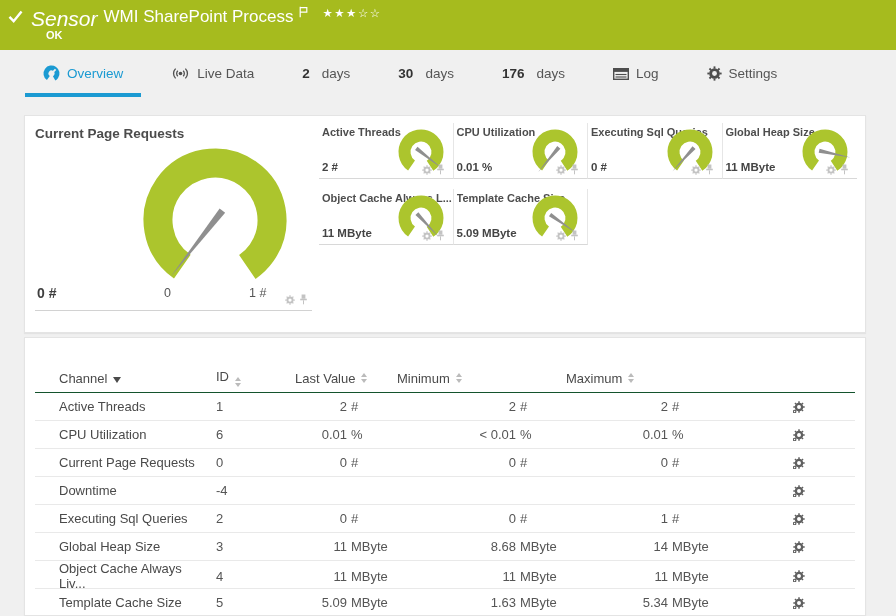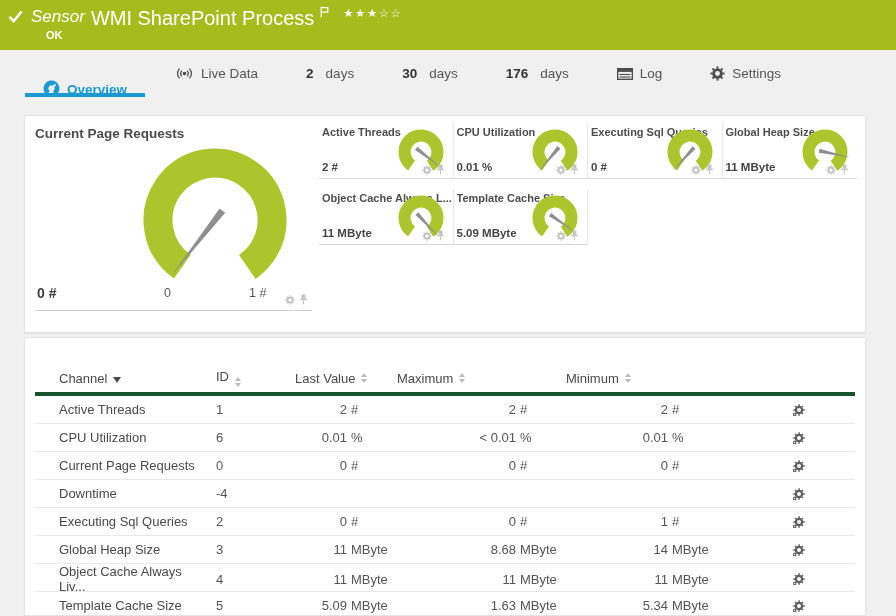--- a/index.html
+++ b/index.html
@@ -3,30 +3,30 @@
 <meta charset="utf-8">
 <style>
   html,body{margin:0;padding:0;width:896px;height:616px;overflow:hidden;
     font-family:"Liberation Sans","DejaVu Sans",sans-serif;background:#f0f0f0;}
   .screen{position:relative;width:896px;height:616px;overflow:hidden;background:#f0f0f0;}
 
   
   .hbar{position:absolute;left:0;top:0;width:100%;height:50px;background:var(--header-bar,#a6bb1e);color:#fff;}
   .hline{position:absolute;left:8px;top:5px;display:flex;align-items:flex-start;}
   .hcheck{margin:5px 8px 0 0;}
-  .hsensor{font-style:italic;font-size:17px;margin-top:2px;}
-  .htitle{font-size:20px;margin:2px 0 0 6px;}
+  .hsensor{font-style:italic;font-size:21px;margin-top:2px;}
+  .htitle{font-size:17px;margin:2px 0 0 6px;}
   .hflag{margin:1px 0 0 6px;}
   .hstars{margin:1px 0 0 14px;font-size:11.5px;letter-spacing:1.5px;font-family:"DejaVu Sans",sans-serif;}
   .hok{position:absolute;left:46px;top:29px;font-size:11px;font-weight:700;}
 
   
   .tabs{position:absolute;top:50px;left:0;height:47px;width:1100px;display:flex;gap:12px;padding-left:25px;}
   .tab{display:flex;align-items:center;gap:7px;padding:0 18px;font-size:13.5px;color:#555;cursor:pointer;}
-  .tab.active{color:var(--accent-blue,#1b9ad2);font-weight:700;box-shadow:inset 0 -4px 0 var(--accent-blue,#1b9ad2);align-items:flex-end;}
+  .tab.active{color:var(--accent-blue,#1b9ad2);font-weight:400;box-shadow:inset 0 -4px 0 var(--accent-blue,#1b9ad2);}
   .ticon{color:#4e4e4e;display:inline-flex;}
   .tab.active .ticon{color:var(--accent-blue,#1b9ad2);}
   .tnum{font-weight:700;color:#333;margin-right:5px;}
 
   
   .panel{position:absolute;left:24px;width:842px;background:#fff;border:1px solid #e4e4e4;box-shadow:0 1px 1px rgba(0,0,0,.05);box-sizing:border-box;}
   .panel.gauges{top:115px;height:218px;}
   .panel.tablep{top:337px;height:279px;overflow:hidden;}
 
   
@@ -47,21 +47,21 @@
   .stile{position:relative;height:56px;border-bottom:1px solid #d8d8d8;border-right:1px solid #e6e6e6;box-sizing:border-box;}
   .stile:nth-child(4n){border-right:none;}
   .stitle{position:absolute;left:3px;top:3px;right:0;font-size:11px;font-weight:700;color:#4d4d4d;white-space:nowrap;overflow:hidden;}
   .sgauge{position:absolute;right:7px;top:5px;overflow:visible;}
   .svalue{position:absolute;left:3px;bottom:5px;font-size:11.5px;font-weight:700;color:#444;}
   .stile .ticons{right:8px;bottom:3px;}
 
   
   .table{position:absolute;left:10px;right:10px;top:26px;font-size:13px;color:#555;}
   .thead,.trow{display:grid;grid-template-columns:170px 90px 102px 169px 152px 1fr;align-items:center;height:28px;}
-  .thead{color:#4a4a4a;border-bottom:4px solid #14532d;}
+  .thead{color:#4a4a4a;border-bottom:1px solid #14532d;}
   .trow{height:27px;border-bottom:1px solid #e9e9e9;}
   .tc{box-sizing:border-box;}
   .c-ch{padding-left:24px;}
   .c-id{padding-left:11px;}
   .c-num{display:flex;align-items:center;}
   .c-num .n{flex:1;text-align:right;}
   .c-num .u{width:46px;text-align:left;padding-left:4px;}
   .th.c-num{justify-content:flex-start;}
   .th.c-last{padding-right:26px;}
   .th.c-min{padding-right:2px;}
@@ -389,34 +389,34 @@
               <i class="su"></i>
               <i class="sd"></i>
             </span></div>
         <div class="tc c-num th c-last">
             <span class="lbl">Last Value</span>
             <span class="sorters">
               <i class="su"></i>
               <i class="sd"></i>
             </span>
           </div>
+        <div class="tc c-num th c-min">
+            <span class="lbl">Minimum</span>
+            <span class="sorters">
+              <i class="su"></i>
+              <i class="sd"></i>
+            </span>
+          </div>
         <div class="tc c-num th c-max">
             <span class="lbl">Maximum</span>
             <span class="sorters">
               <i class="su"></i>
               <i class="sd"></i>
             </span>
           </div>
-        <div class="tc c-num th c-min">
-            <span class="lbl">Minimum</span>
-            <span class="sorters">
-              <i class="su"></i>
-              <i class="sd"></i>
-            </span>
-          </div>
         <div class="tc c-gear th"></div>
       </div>
       <div id="table-body">
           <div class="trow">
     <div class="tc c-ch">Active Threads</div>
     <div class="tc c-id">1</div>
     <div class="tc c-num">
               <span class="n">2</span>
               <span class="u">#</span>
             </div>

